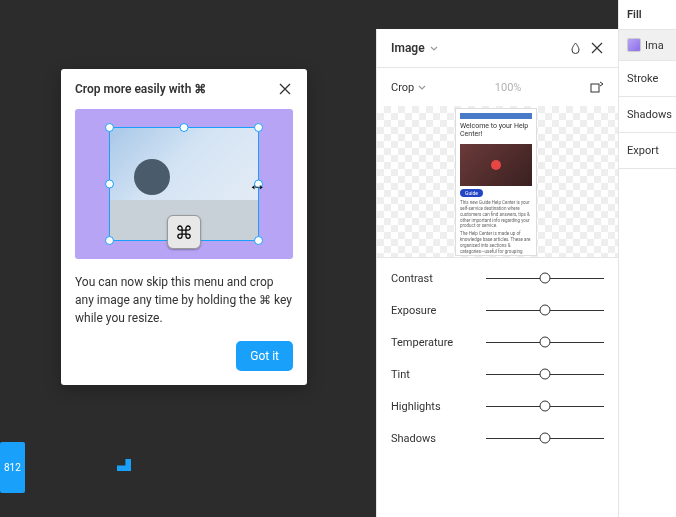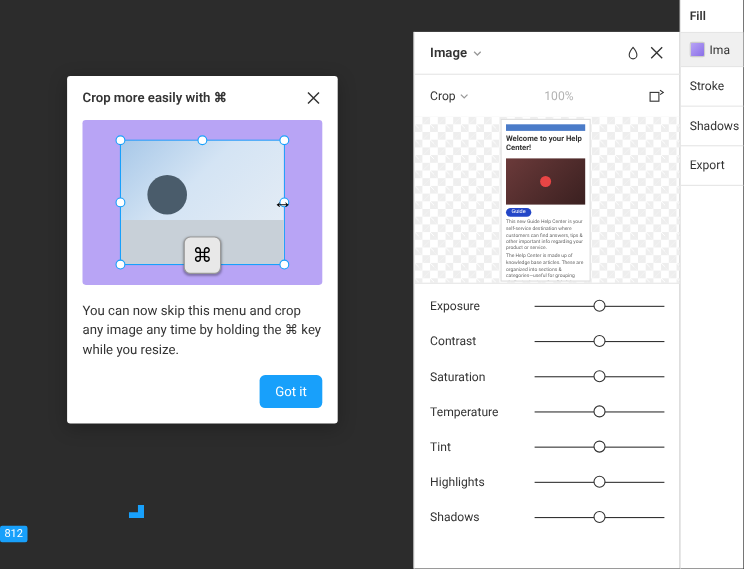--- a/index.html
+++ b/index.html
@@ -27,36 +27,36 @@
 .phead{display:flex;align-items:center;padding:12px 14px;border-bottom:1px solid #e5e5e5}
 .phead-title{font-size:12px;font-weight:600;color:#333;flex:1;display:flex;align-items:center;gap:5px}
 .phead-ico{width:14px;height:14px;display:flex;align-items:center;justify-content:center;cursor:pointer;margin-left:8px}
 .crop-row{display:flex;align-items:center;padding:12px 14px;gap:16px}
 .crop-label{font-size:11px;color:#333;flex:0 0 auto;display:flex;align-items:center;gap:4px}
 .crop-val{font-size:11px;color:#b3b3b3;flex:1;text-align:center}
 .rot-ico{margin-left:auto}
 .thumb-area{height:152px;position:relative;background-image:linear-gradient(45deg,#eee 25%,transparent 25%),linear-gradient(-45deg,#eee 25%,transparent 25%),linear-gradient(45deg,transparent 75%,#eee 75%),linear-gradient(-45deg,transparent 75%,#eee 75%);background-size:14px 14px;background-position:0 0,0 7px,7px -7px,-7px 0;border-bottom:1px solid #e5e5e5}
 .thumb{position:absolute;left:78px;top:2px;width:82px;height:148px;background:#fff;border:1px solid #ddd;padding:4px;font-size:5px;overflow:hidden}
 .thumb-bar{background:#4a7bc8;height:6px;width:100%;margin-bottom:3px}
-.thumb-hdr{font-size:7px;font-weight:bold;color:#333;margin-bottom:6px}
+.thumb-hdr{font-size:7px;font-weight:normal;color:#333;margin-bottom:6px}
 .thumb-img{width:100%;height:42px;background:linear-gradient(135deg,#6b3a3a,#3a2020);margin-bottom:3px;position:relative}
 .thumb-img::after{content:"";position:absolute;left:50%;top:50%;width:10px;height:10px;background:#e84545;border-radius:50%;transform:translate(-50%,-50%)}
 .thumb-pill{display:inline-block;background:#2346c7;color:#fff;border-radius:8px;padding:1px 5px;font-size:5px;margin-bottom:3px}
 .thumb-txt{color:#666;line-height:1.3;font-size:4.5px}
 .sliders{padding:4px 14px}
 .srow{display:flex;align-items:center;height:32px}
 .slabel{font-size:11px;color:#333;width:95px}
 .strack{flex:1;height:1px;background:#333;position:relative}
 .sknob{position:absolute;top:50%;left:50%;transform:translate(-50%,-50%);width:11px;height:11px;border:1px solid #333;background:#fff;border-radius:50%;cursor:pointer}
 .rside{position:absolute;right:0;top:0;width:58px;bottom:0;background:#fff;border-left:1px solid #e5e5e5}
 .rtab{padding:11px 8px;font-size:11px;color:#333;border-bottom:1px solid #e5e5e5;cursor:pointer}
 .rtab.first{font-weight:600;padding-top:8px;padding-bottom:8px}
 .rtab.sel{background:#f0f0f0;display:flex;align-items:center;gap:4px;padding:8px}
 .img-sw{width:14px;height:14px;background:linear-gradient(135deg,#b8a4f5,#8a6fe8);border-radius:2px;border:1px solid #ccc}
-.badge{position:absolute;left:0;bottom:24px;background:#18a0fb;color:#fff;font-size:10px;padding:2px 4px;border-radius:2px}
+.badge{position:absolute;left:0;bottom:24px;background:#18a0fb;color:#fff;font-size:10px;padding:20px 4px;border-radius:2px}
 .shape{position:absolute;left:117px;bottom:46px;width:14px;height:12px;background:#18a0fb;clip-path:polygon(60% 0,100% 0,100% 100%,0 100%,0 55%,60% 55%)}
 svg{display:block}
 </style>
 </head>
 <body>
 
 <div class="canvas">
   <div class="shape"></div>
   <div class="badge">812</div>
 </div>
@@ -133,33 +133,27 @@
       <div class="thumb-bar"></div>
       <div class="thumb-hdr">Welcome to your Help Center!</div>
       <div class="thumb-img"></div>
       <span class="thumb-pill">Guide</span>
       <div class="thumb-txt">This new Guide Help Center is your self-service destination where customers can find answers, tips &amp; other important info regarding your product or service.</div>
       <div class="thumb-txt" style="margin-top:2px">The Help Center is made up of knowledge base articles. These are organized into sections &amp; categories—useful for grouping similar topics together &amp; helping your customers find what they're looking for.</div>
     </div>
   </div>
   <div class="sliders">
     <div class="srow">
-        <div class="slabel">Exposure</div>
-        <div class="strack">
-          <div class="sknob"></div>
-        </div>
-      </div>
-    <div class="srow">
         <div class="slabel">Contrast</div>
         <div class="strack">
           <div class="sknob"></div>
         </div>
       </div>
     <div class="srow">
-        <div class="slabel">Saturation</div>
+        <div class="slabel">Exposure</div>
         <div class="strack">
           <div class="sknob"></div>
         </div>
       </div>
     <div class="srow">
         <div class="slabel">Temperature</div>
         <div class="strack">
           <div class="sknob"></div>
         </div>
       </div>

